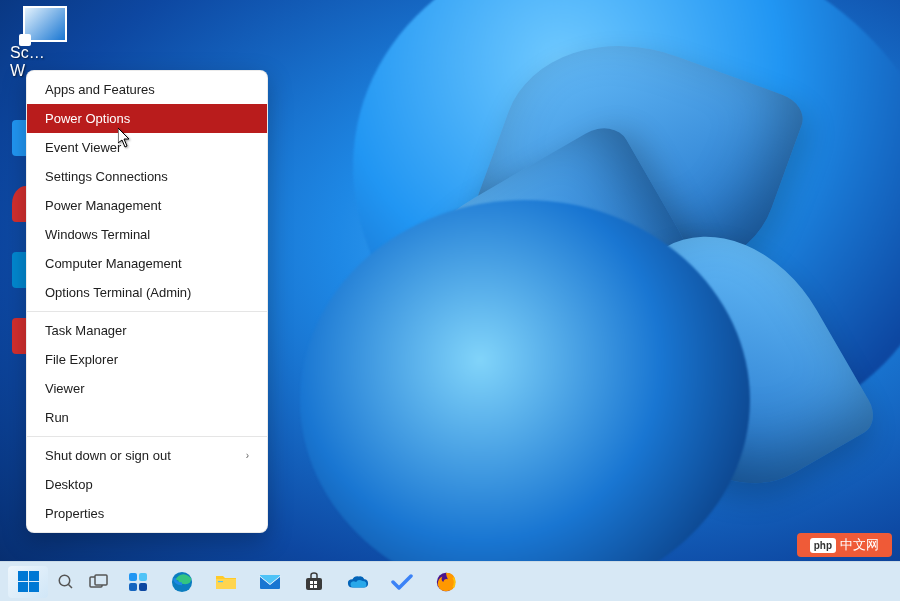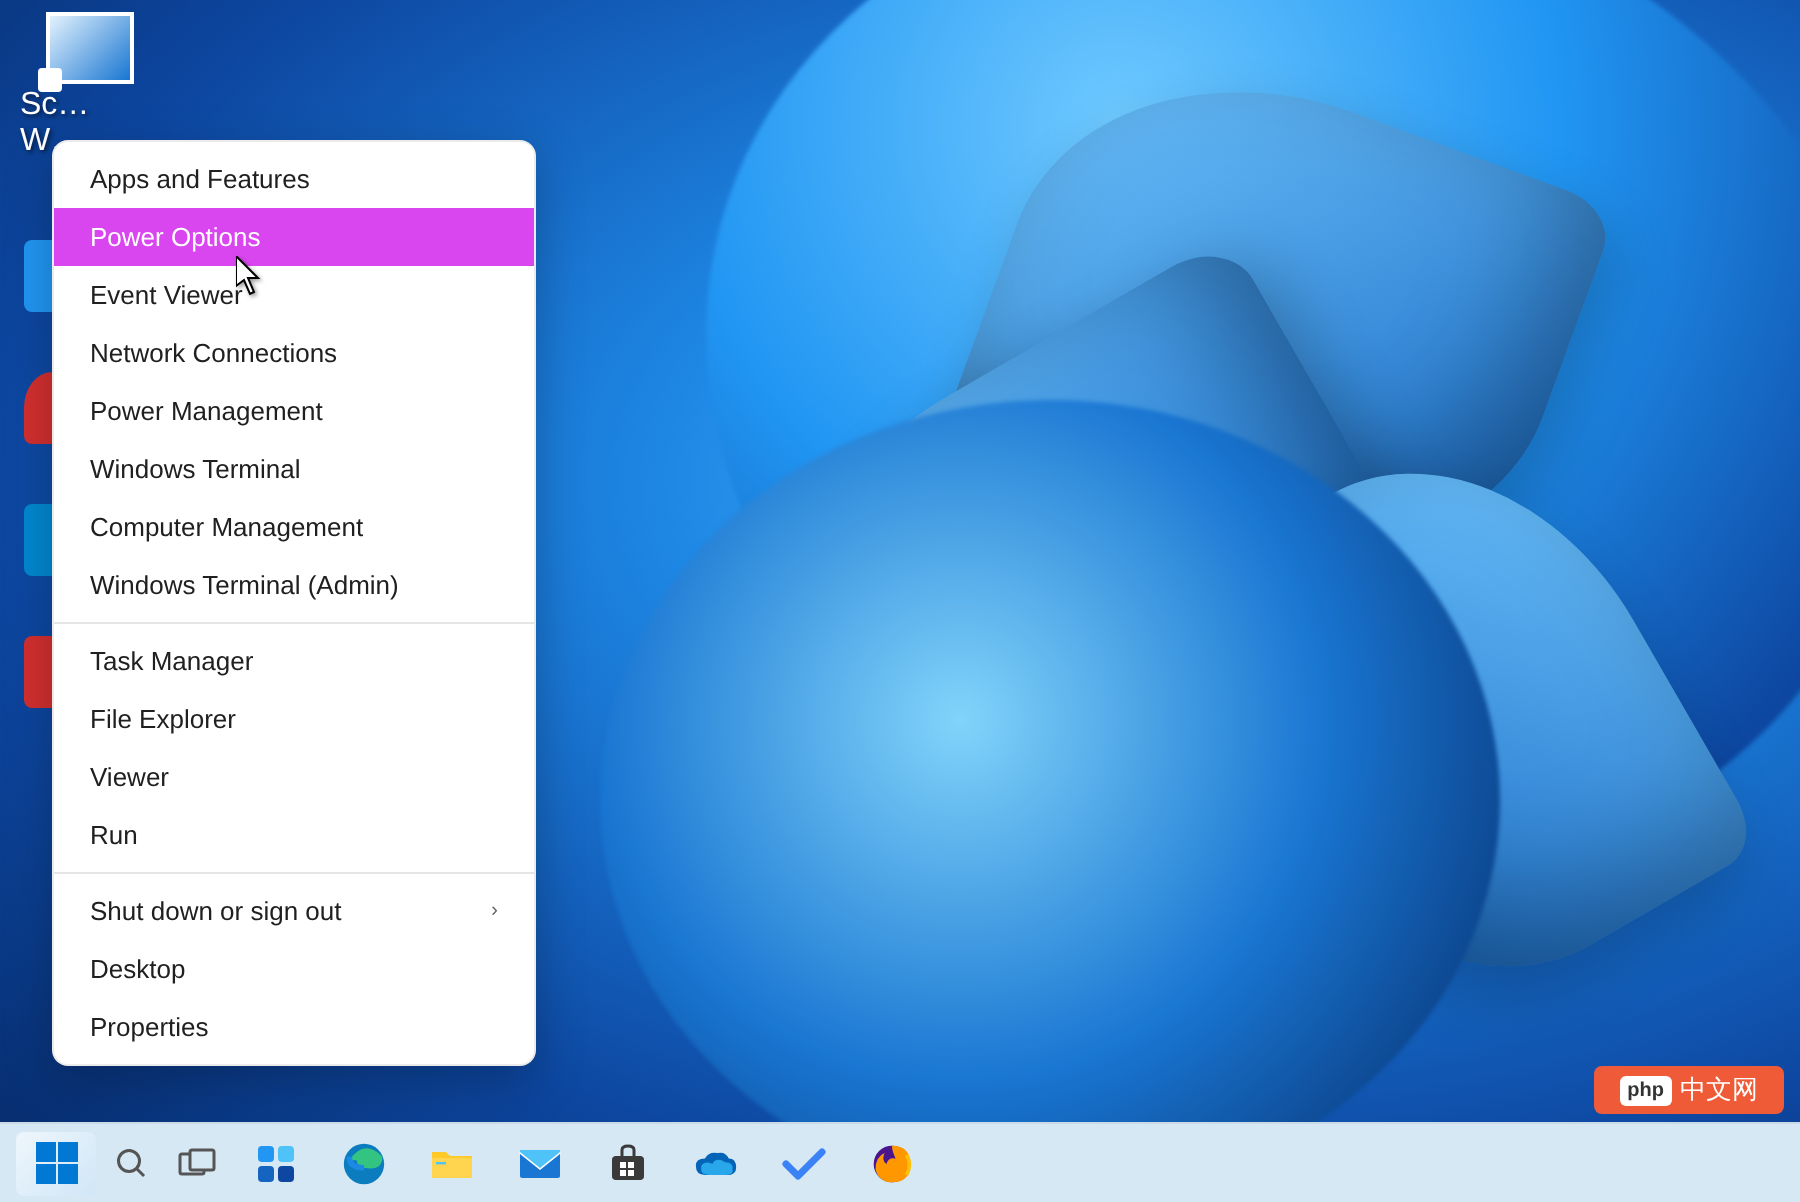--- a/index.html
+++ b/index.html
@@ -35,21 +35,21 @@
     .s3 { background: #0288d1; }
     .s4 { background: #d32f2f; }
 
     .context-menu {
       position: absolute; left: 26px; top: 70px; width: 242px;
       background: #fff; border: 1px solid rgba(0,0,0,0.08);
       border-radius: 8px; box-shadow: 0 8px 24px rgba(0,0,0,0.25);
       padding: 4px 0; font-size: 13px; color: #202020;
     }
     .menu-item { padding: 7px 18px; display: flex; align-items: center; justify-content: space-between; cursor: default; }
-    .menu-item.highlighted { background: #d946ef; color: #fff; }
+    .menu-item.highlighted { background: #b91c1c; color: #fff; }
     .menu-sep { height: 1px; background: #e5e5e5; margin: 4px 0; }
     .chevron { font-size: 10px; color: #666; }
 
     .cursor { position: absolute; left: 118px; top: 128px; width: 14px; height: 20px; pointer-events: none; z-index: 50; }
     .cursor svg { filter: drop-shadow(1px 1px 1px rgba(0,0,0,0.4)); }
 
     .taskbar {
       position: absolute; left: 0; right: 0; bottom: 0; height: 40px;
       background: #d7e8f5; display: flex; align-items: center; padding: 0 6px;
       border-top: 1px solid rgba(0,0,0,0.06);
@@ -97,33 +97,33 @@
     <div class="menu-item">
       <span>Apps and Features</span>
     </div>
     <div class="menu-item highlighted">
       <span>Power Options</span>
     </div>
     <div class="menu-item">
       <span>Event Viewer</span>
     </div>
     <div class="menu-item">
-      <span>Network Connections</span>
+      <span>Settings Connections</span>
     </div>
     <div class="menu-item">
       <span>Power Management</span>
     </div>
     <div class="menu-item">
       <span>Windows Terminal</span>
     </div>
     <div class="menu-item">
       <span>Computer Management</span>
     </div>
     <div class="menu-item">
-      <span>Windows Terminal (Admin)</span>
+      <span>Options Terminal (Admin)</span>
     </div>
     <div class="menu-sep"></div>
     <div class="menu-item">
       <span>Task Manager</span>
     </div>
     <div class="menu-item">
       <span>File Explorer</span>
     </div>
     <div class="menu-item">
       <span>Viewer</span>

